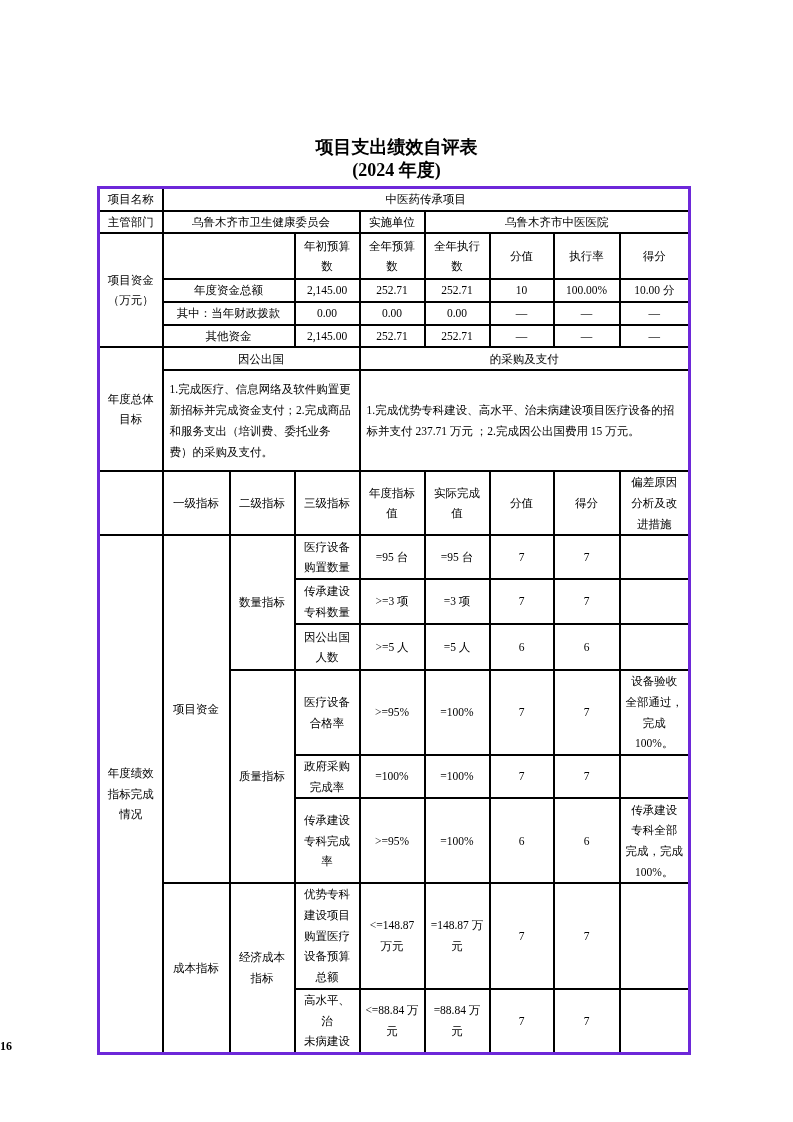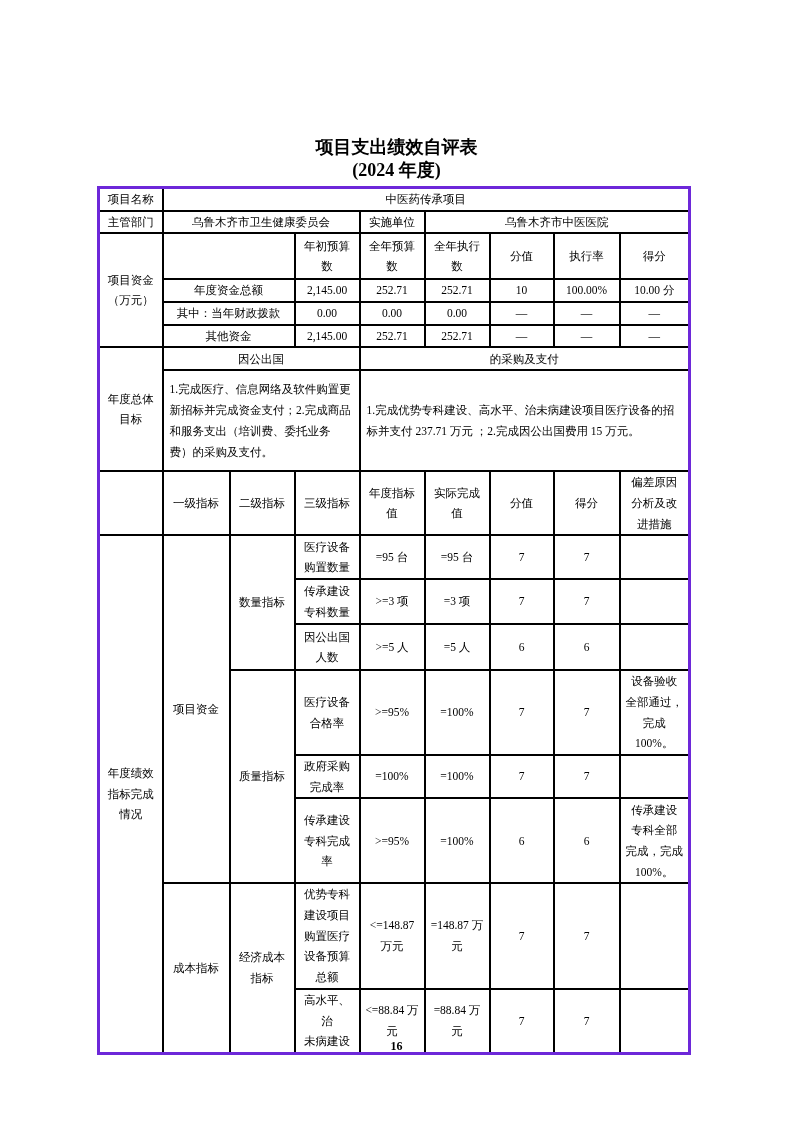--- a/index.html
+++ b/index.html
@@ -37,21 +37,21 @@
     white-space: pre-line;
     overflow: hidden;
   }
   table.selfeval td.goal-text {
     text-align: left;
     padding: 8px 6px;
   }
   .page-number {
     position: absolute;
     top: 1039px; left: 0; width: 793px;
-    text-align: center;
+    text-align: left;
     font-size: 12px;
     font-weight: bold;
   }
 </style>
 </head>
 <body>
 
 <div class="page-title-block">
   <div>项目支出绩效自评表</div>
   <div>(2024 年度)</div>

